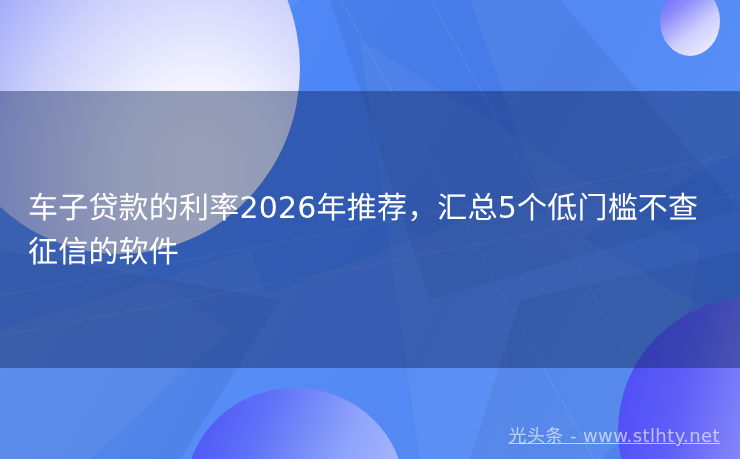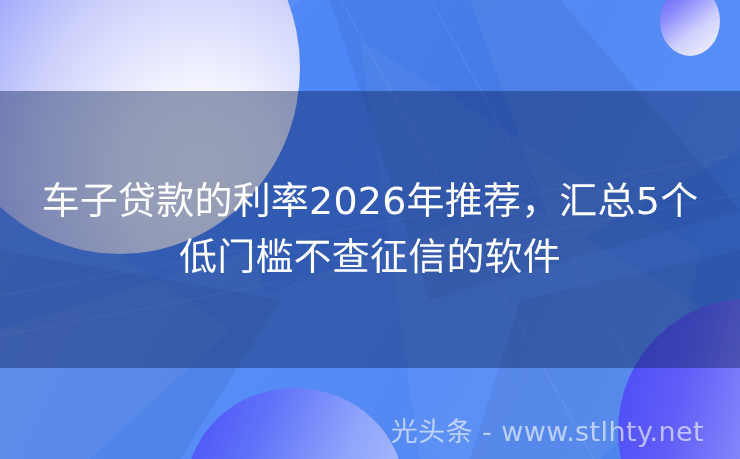--- a/index.html
+++ b/index.html
@@ -116,42 +116,43 @@
     height: 277px;
     display: flex;
     align-items: center;
     justify-content: center;
     box-sizing: border-box;
     padding: 0 28px;
   }
   .headline-text {
     margin: 0;
     width: 100%;
-    text-align: center;
+    text-align: left;
     color: #ffffff;
-    font-size: 38px;
+    font-size: 30px;
     font-weight: 400;
     line-height: 1.46;
     letter-spacing: 0.2px;
     font-family: "DejaVu Sans", "Liberation Sans", sans-serif;
     white-space: pre-line;
   }
 
   
   .watermark {
     position: absolute;
-    right: 36px;
+    right: 20px;
     bottom: 14px;
     color: rgba(255, 255, 255, 0.60);
-    font-size: 27px;
+    font-size: 18px;
     font-weight: 400;
     line-height: 1;
     letter-spacing: 0.4px;
     font-family: "DejaVu Sans", "Liberation Sans", sans-serif;
     white-space: nowrap;
+    text-decoration: underline;
   }
 </style>
 </head>
 <body>
 
 <div id="banner">
 
   <div class="bg-base"></div>
 
   <div class="poly">

